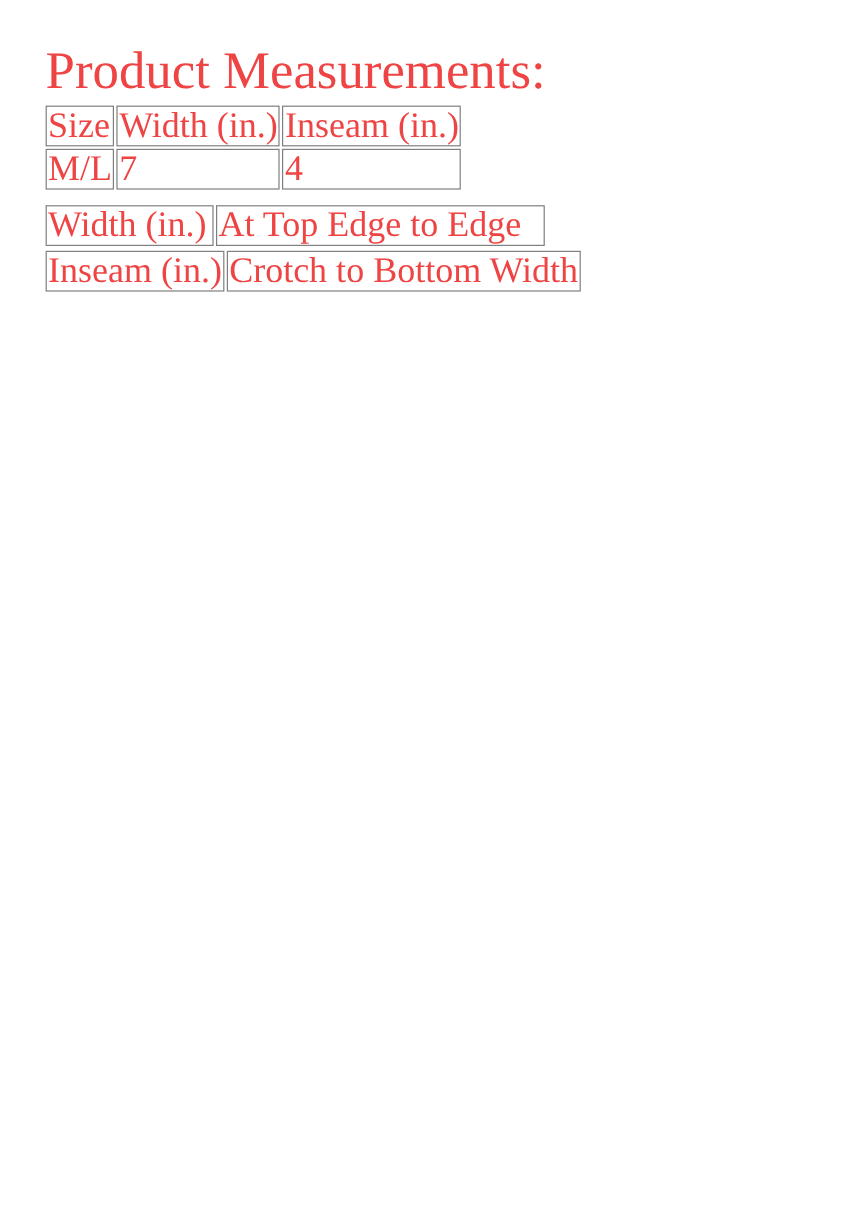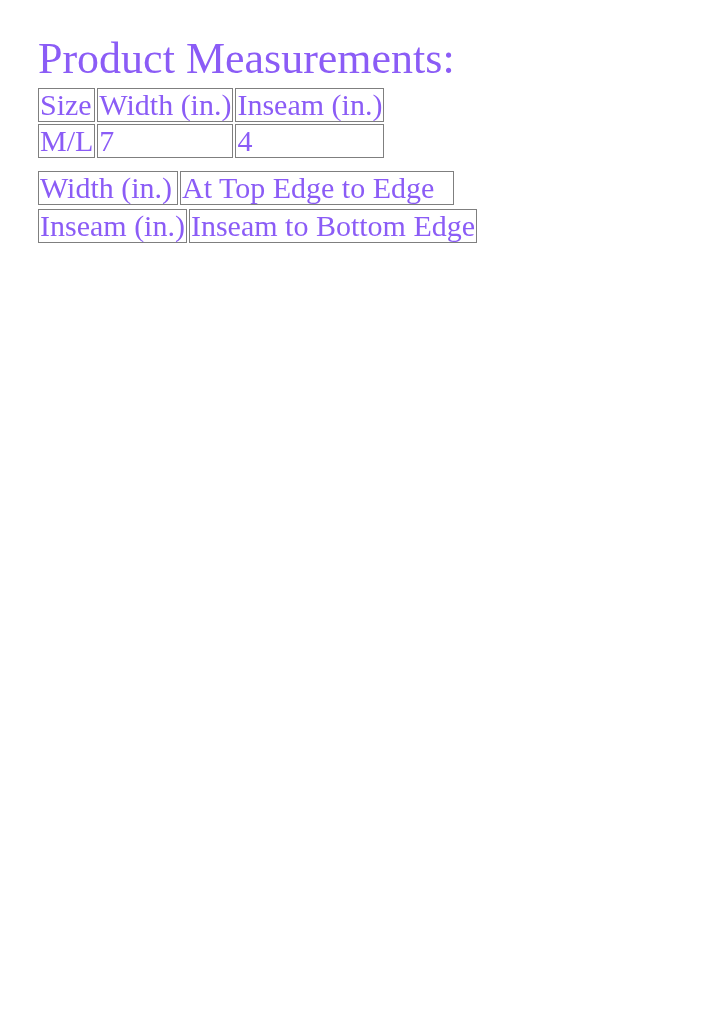--- a/index.html
+++ b/index.html
@@ -7,21 +7,21 @@
     padding: 0;
     background: #ffffff;
   }
   .page {
     position: relative;
     width: 723px;
     height: 1024px;
     box-sizing: border-box;
     padding: 34px 16px 0 38px;
     background: #ffffff;
-    color: #8b5cf6;
+    color: #ef4444;
     font-family: "Liberation Serif", "DejaVu Serif", serif;
     overflow: hidden;
   }
   .heading {
     font-size: 44px;
     line-height: 50px;
     font-weight: 400;
     margin: 0;
     white-space: nowrap;
   }
@@ -81,18 +81,18 @@
         <td class="c1">Width (in.)</td>
         <td class="c2">At Top Edge to Edge</td>
       </tr>
     </tbody>
   </table>
 
   <table class="tbl t2">
     <tbody>
       <tr>
         <td class="c1">Inseam (in.)</td>
-        <td class="c2">Inseam to Bottom Edge</td>
+        <td class="c2">Crotch to Bottom Width</td>
       </tr>
     </tbody>
   </table>
 
 </div>
 
 </body></html>

